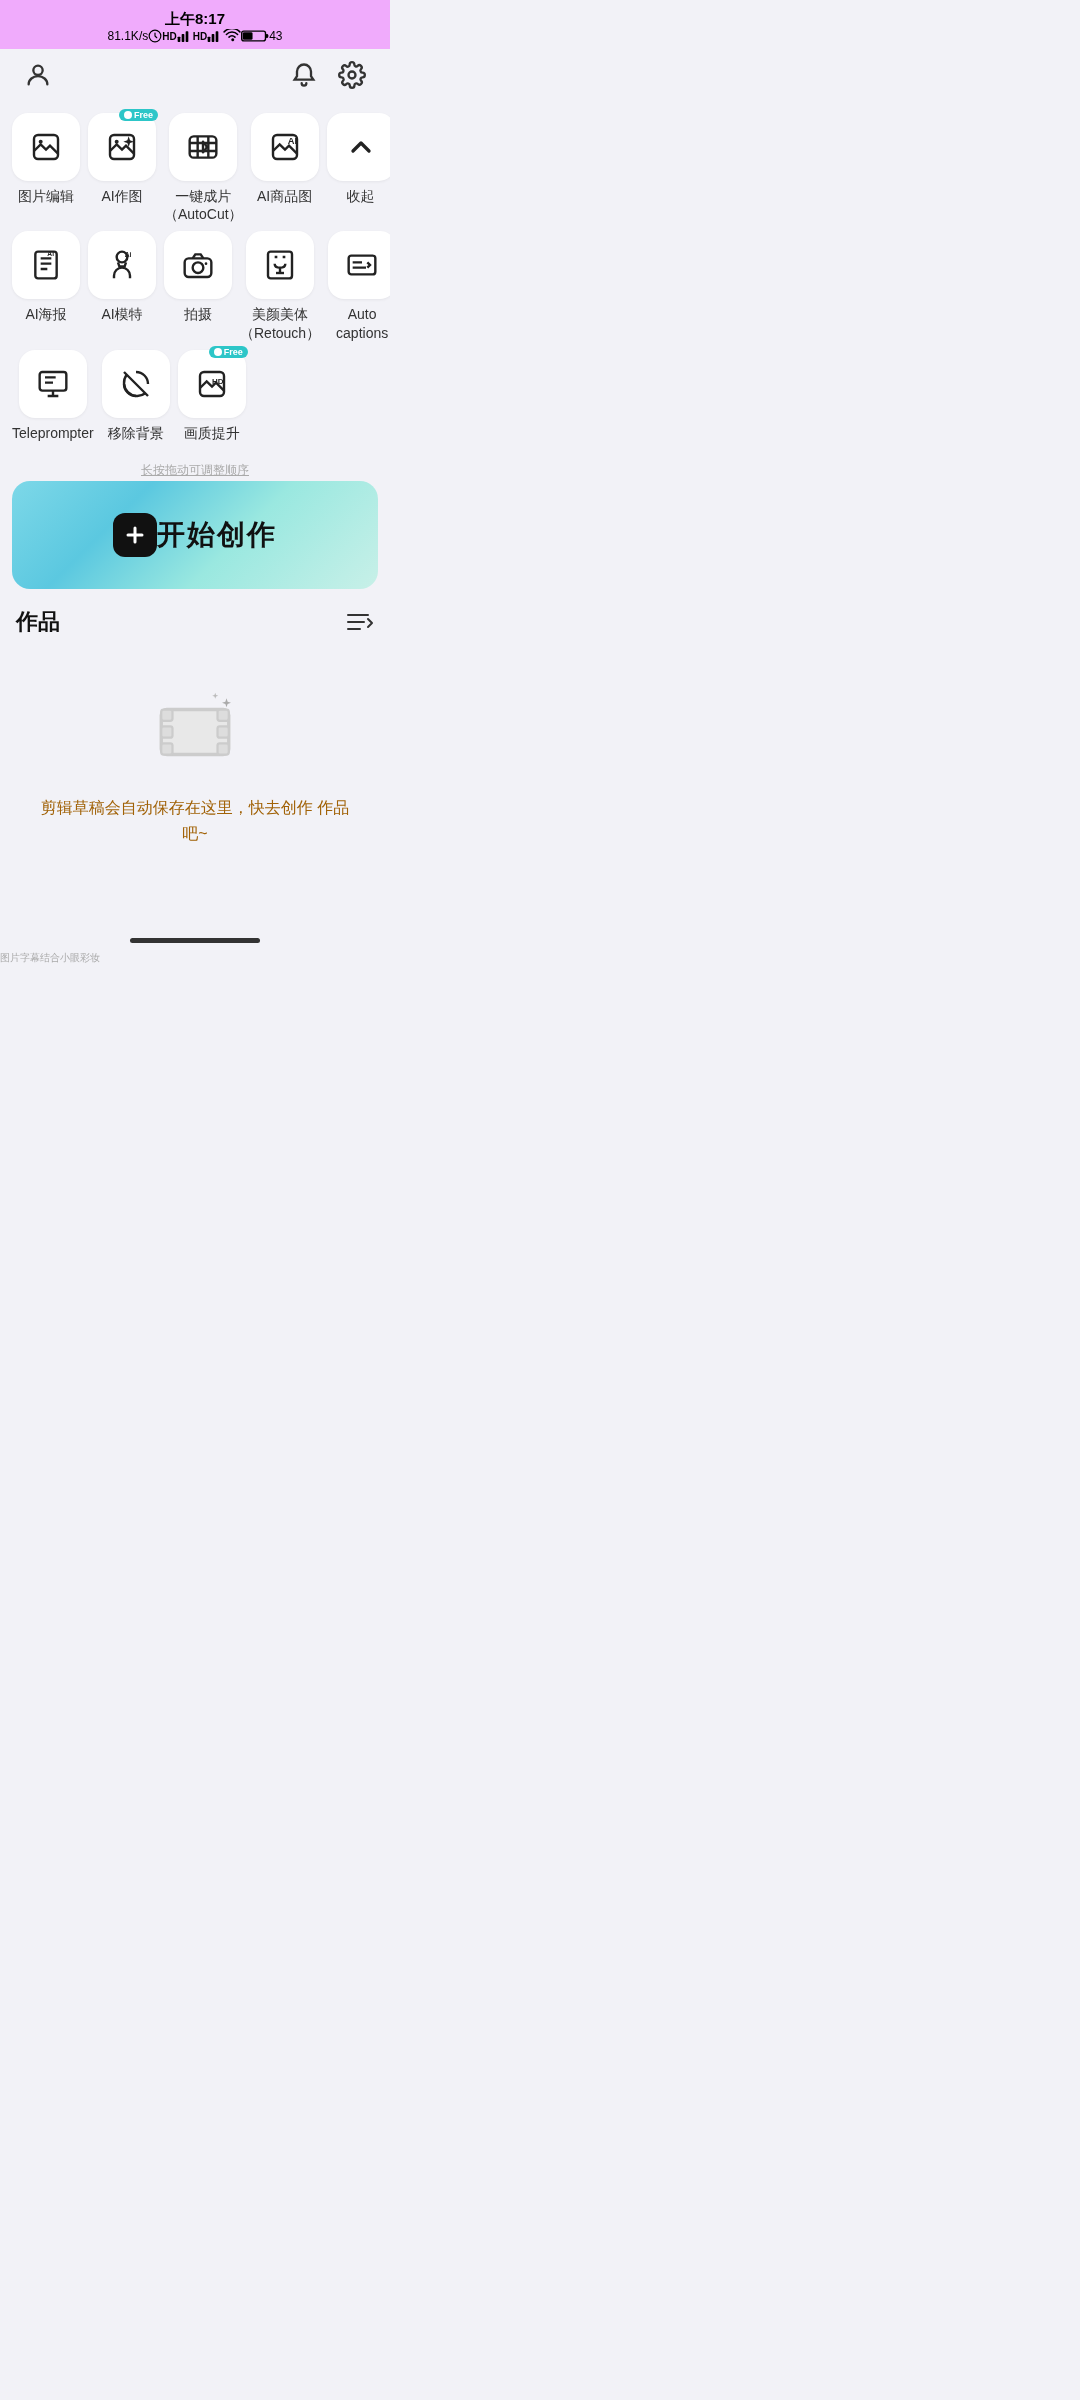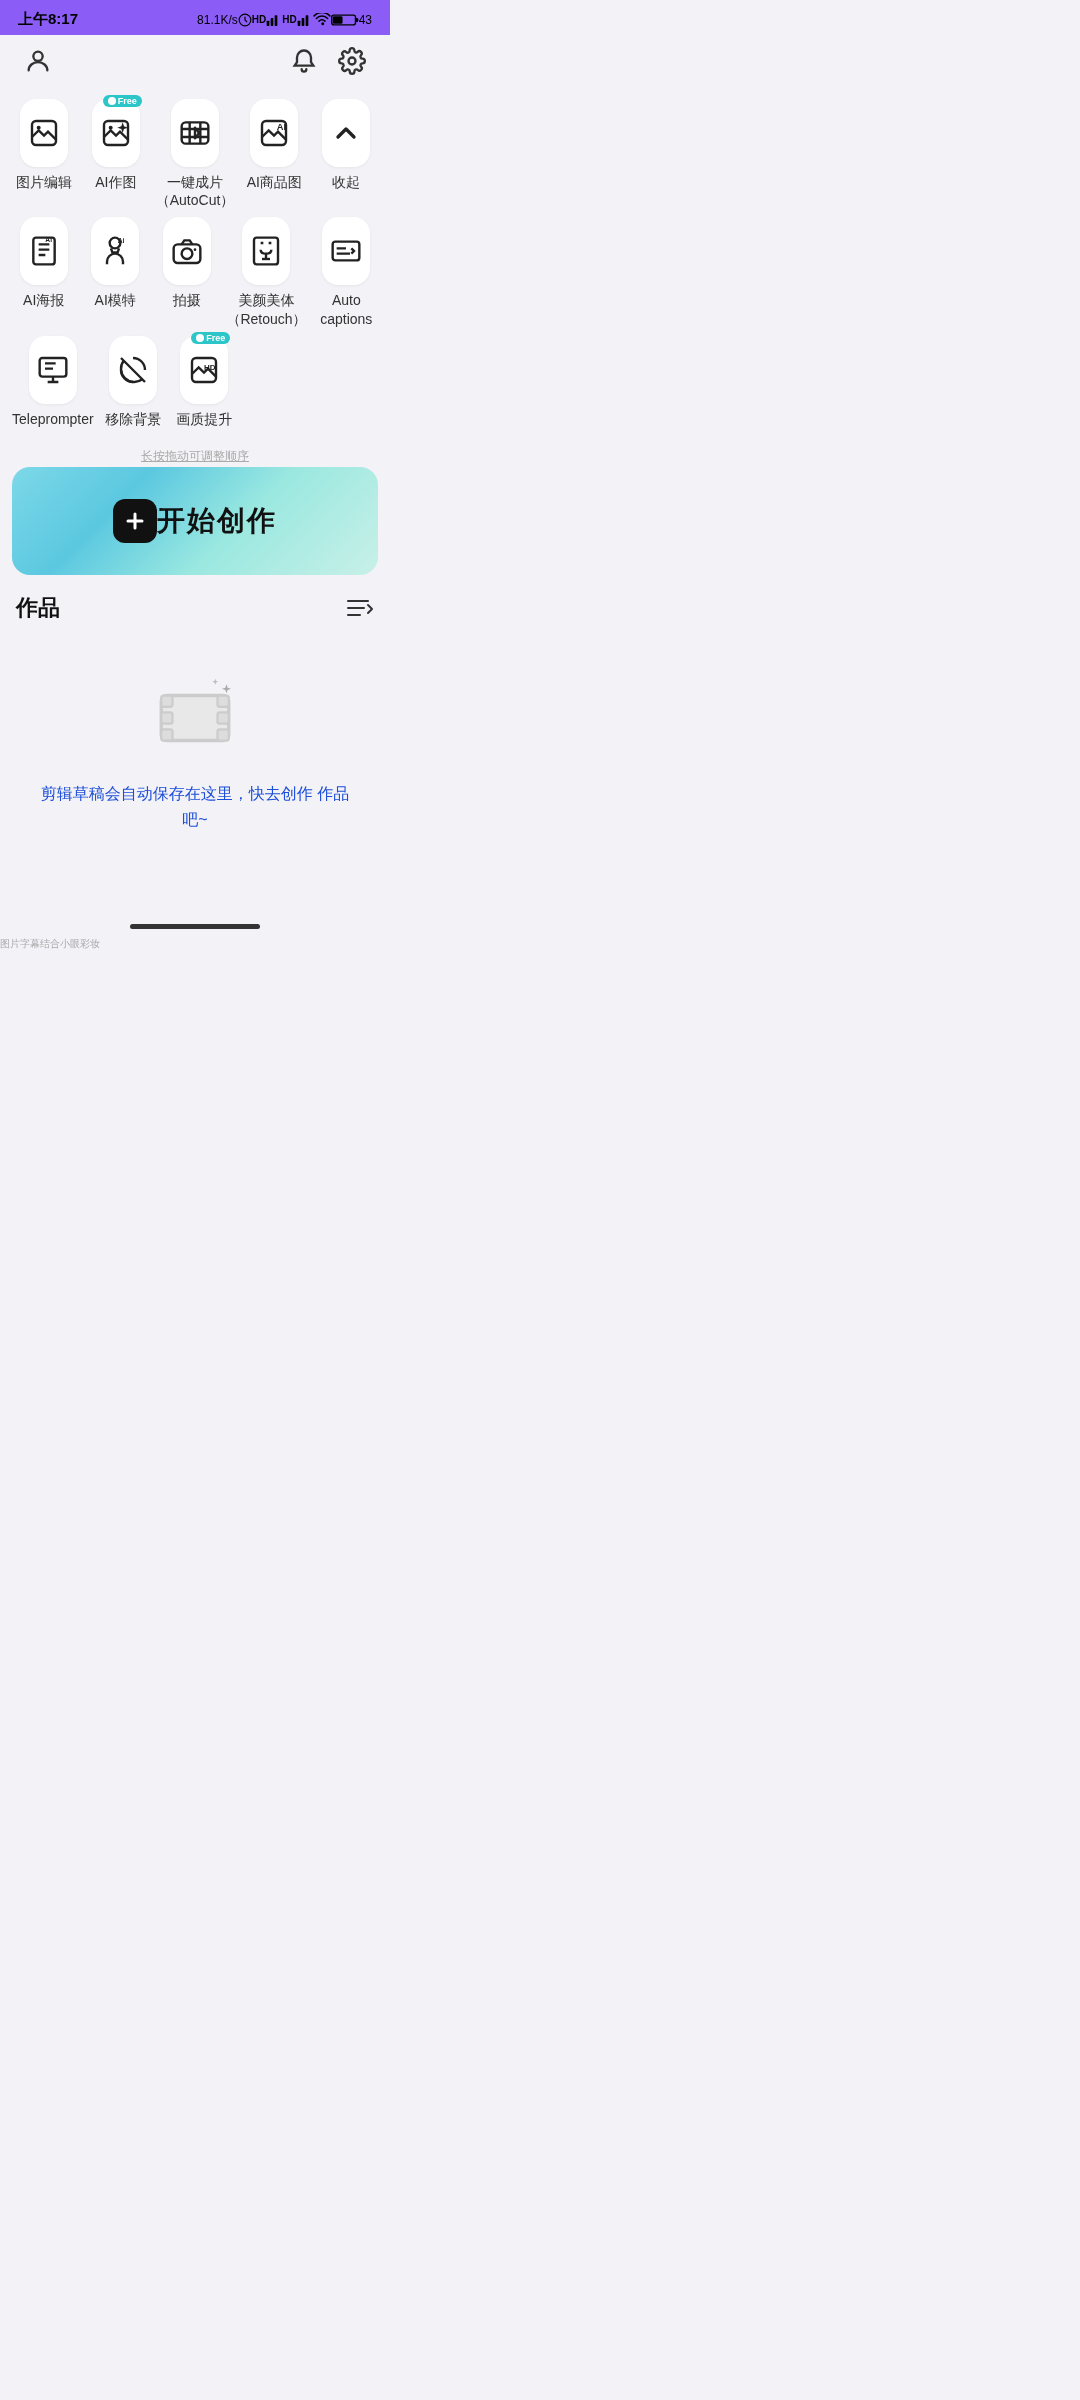--- a/index.html
+++ b/index.html
@@ -11,21 +11,22 @@
       font-family: -apple-system, 'PingFang SC', 'Helvetica Neue', sans-serif;
       overflow-x: hidden;
     }
 
     
     .status-bar {
       display: flex;
       justify-content: space-between;
       align-items: center;
       padding: 10px 18px 6px;
-      background: #8b5cf6;
+      background: #f0abfc;
+      flex-direction: column;
     }
     .status-time {
       font-size: 15px;
       font-weight: 600;
       color: #000;
     }
     .status-right {
       display: flex;
       align-items: center;
       gap: 0;
@@ -65,21 +66,21 @@
     }
     .tool-item {
       flex: 1;
       display: flex;
       flex-direction: column;
       align-items: center;
       gap: 6px;
       cursor: pointer;
     }
     .tool-icon-box {
-      width: 48px;
+      width: 68px;
       height: 68px;
       background: #fff;
       border-radius: 16px;
       display: flex;
       align-items: center;
       justify-content: center;
       position: relative;
       box-shadow: 0 1px 3px rgba(0,0,0,0.06);
     }
     .tool-icon-box svg {
@@ -184,21 +185,21 @@
       align-items: center;
       padding: 20px 20px 40px;
     }
     .film-icon {
       width: 90px;
       height: 90px;
       margin-bottom: 18px;
     }
     .empty-text {
       font-size: 16px;
-      color: #1d4ed8;
+      color: #a16207;
       text-align: center;
       line-height: 1.6;
     }
 
     
     .home-indicator {
       width: 100%;
       display: flex;
       justify-content: center;
       padding: 12px 0 8px;

